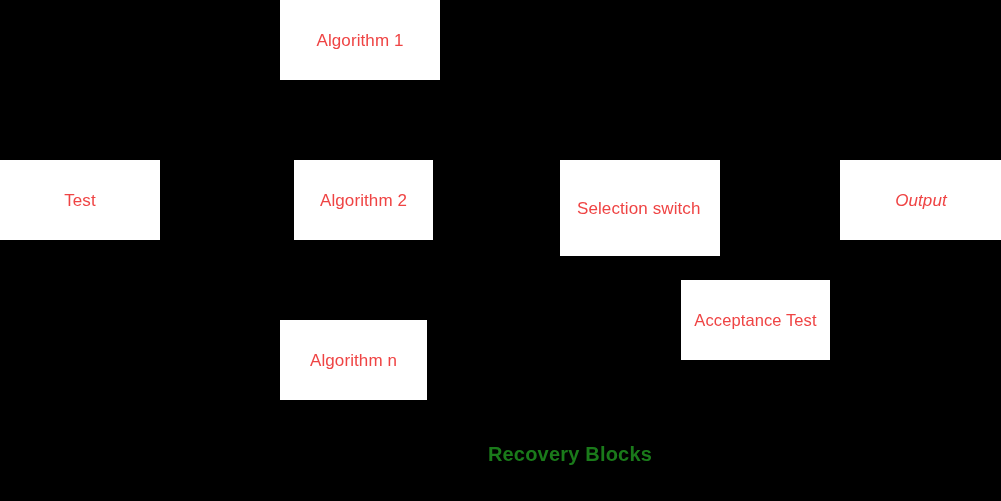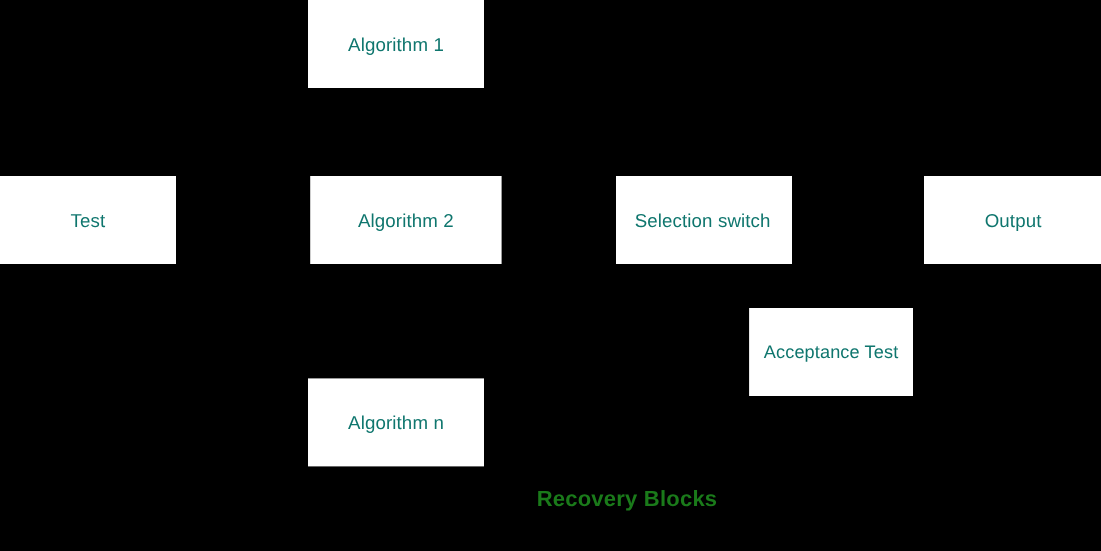--- a/index.html
+++ b/index.html
@@ -21,21 +21,21 @@
   .node {
     position: absolute;
     background: #ffffff;
     box-sizing: border-box;
     display: flex;
     align-items: center;
     justify-content: center;
     overflow: visible;
   }
   .node-label {
-    color: #0f766e;
+    color: #ef4444;
     font-family: "Liberation Sans", sans-serif;
     font-size: 17px;
     line-height: 1;
     white-space: nowrap;
     text-align: center;
     letter-spacing: 0.1px;
   }
   
   #node-algorithm-1 {
     left: 280px;
@@ -46,57 +46,57 @@
   #node-algorithm-1 .node-label { padding-top: 2px; }
   
   #node-input {
     left: -2px;
     top: 160px;
     width: 162px;
     height: 80px;
   }
   #node-input .node-label { padding-left: 2px; }
   #node-algorithm-2 {
-    left: 282px;
+    left: 294px;
     top: 160px;
-    width: 174px;
+    width: 139px;
     height: 80px;
   }
   #node-selection-switch {
     left: 560px;
     top: 160px;
     width: 160px;
-    height: 80px;
+    height: 96px;
     justify-content: flex-start;
   }
   #node-selection-switch .node-label {
     padding-left: 17px;
   }
   
   #node-output {
     left: 840px;
     top: 160px;
     width: 162px;
     height: 80px;
+    font-style: italic;
   }
   #node-acceptance-test {
     left: 681px;
     top: 280px;
     width: 149px;
     height: 80px;
   }
   #node-acceptance-test .node-label {
     font-size: 16.5px;
   }
   #node-algorithm-n {
     left: 280px;
     top: 320px;
-    width: 160px;
+    width: 147px;
     height: 80px;
-    margin-top: 24px;
   }
   #diagram-caption {
     position: absolute;
     left: 0;
     top: 443px;
     width: 1140px;
     text-align: center;
     color: #1a7a1a;
     font-family: "Liberation Sans Narrow", "Liberation Sans", sans-serif;
     font-size: 20px;

